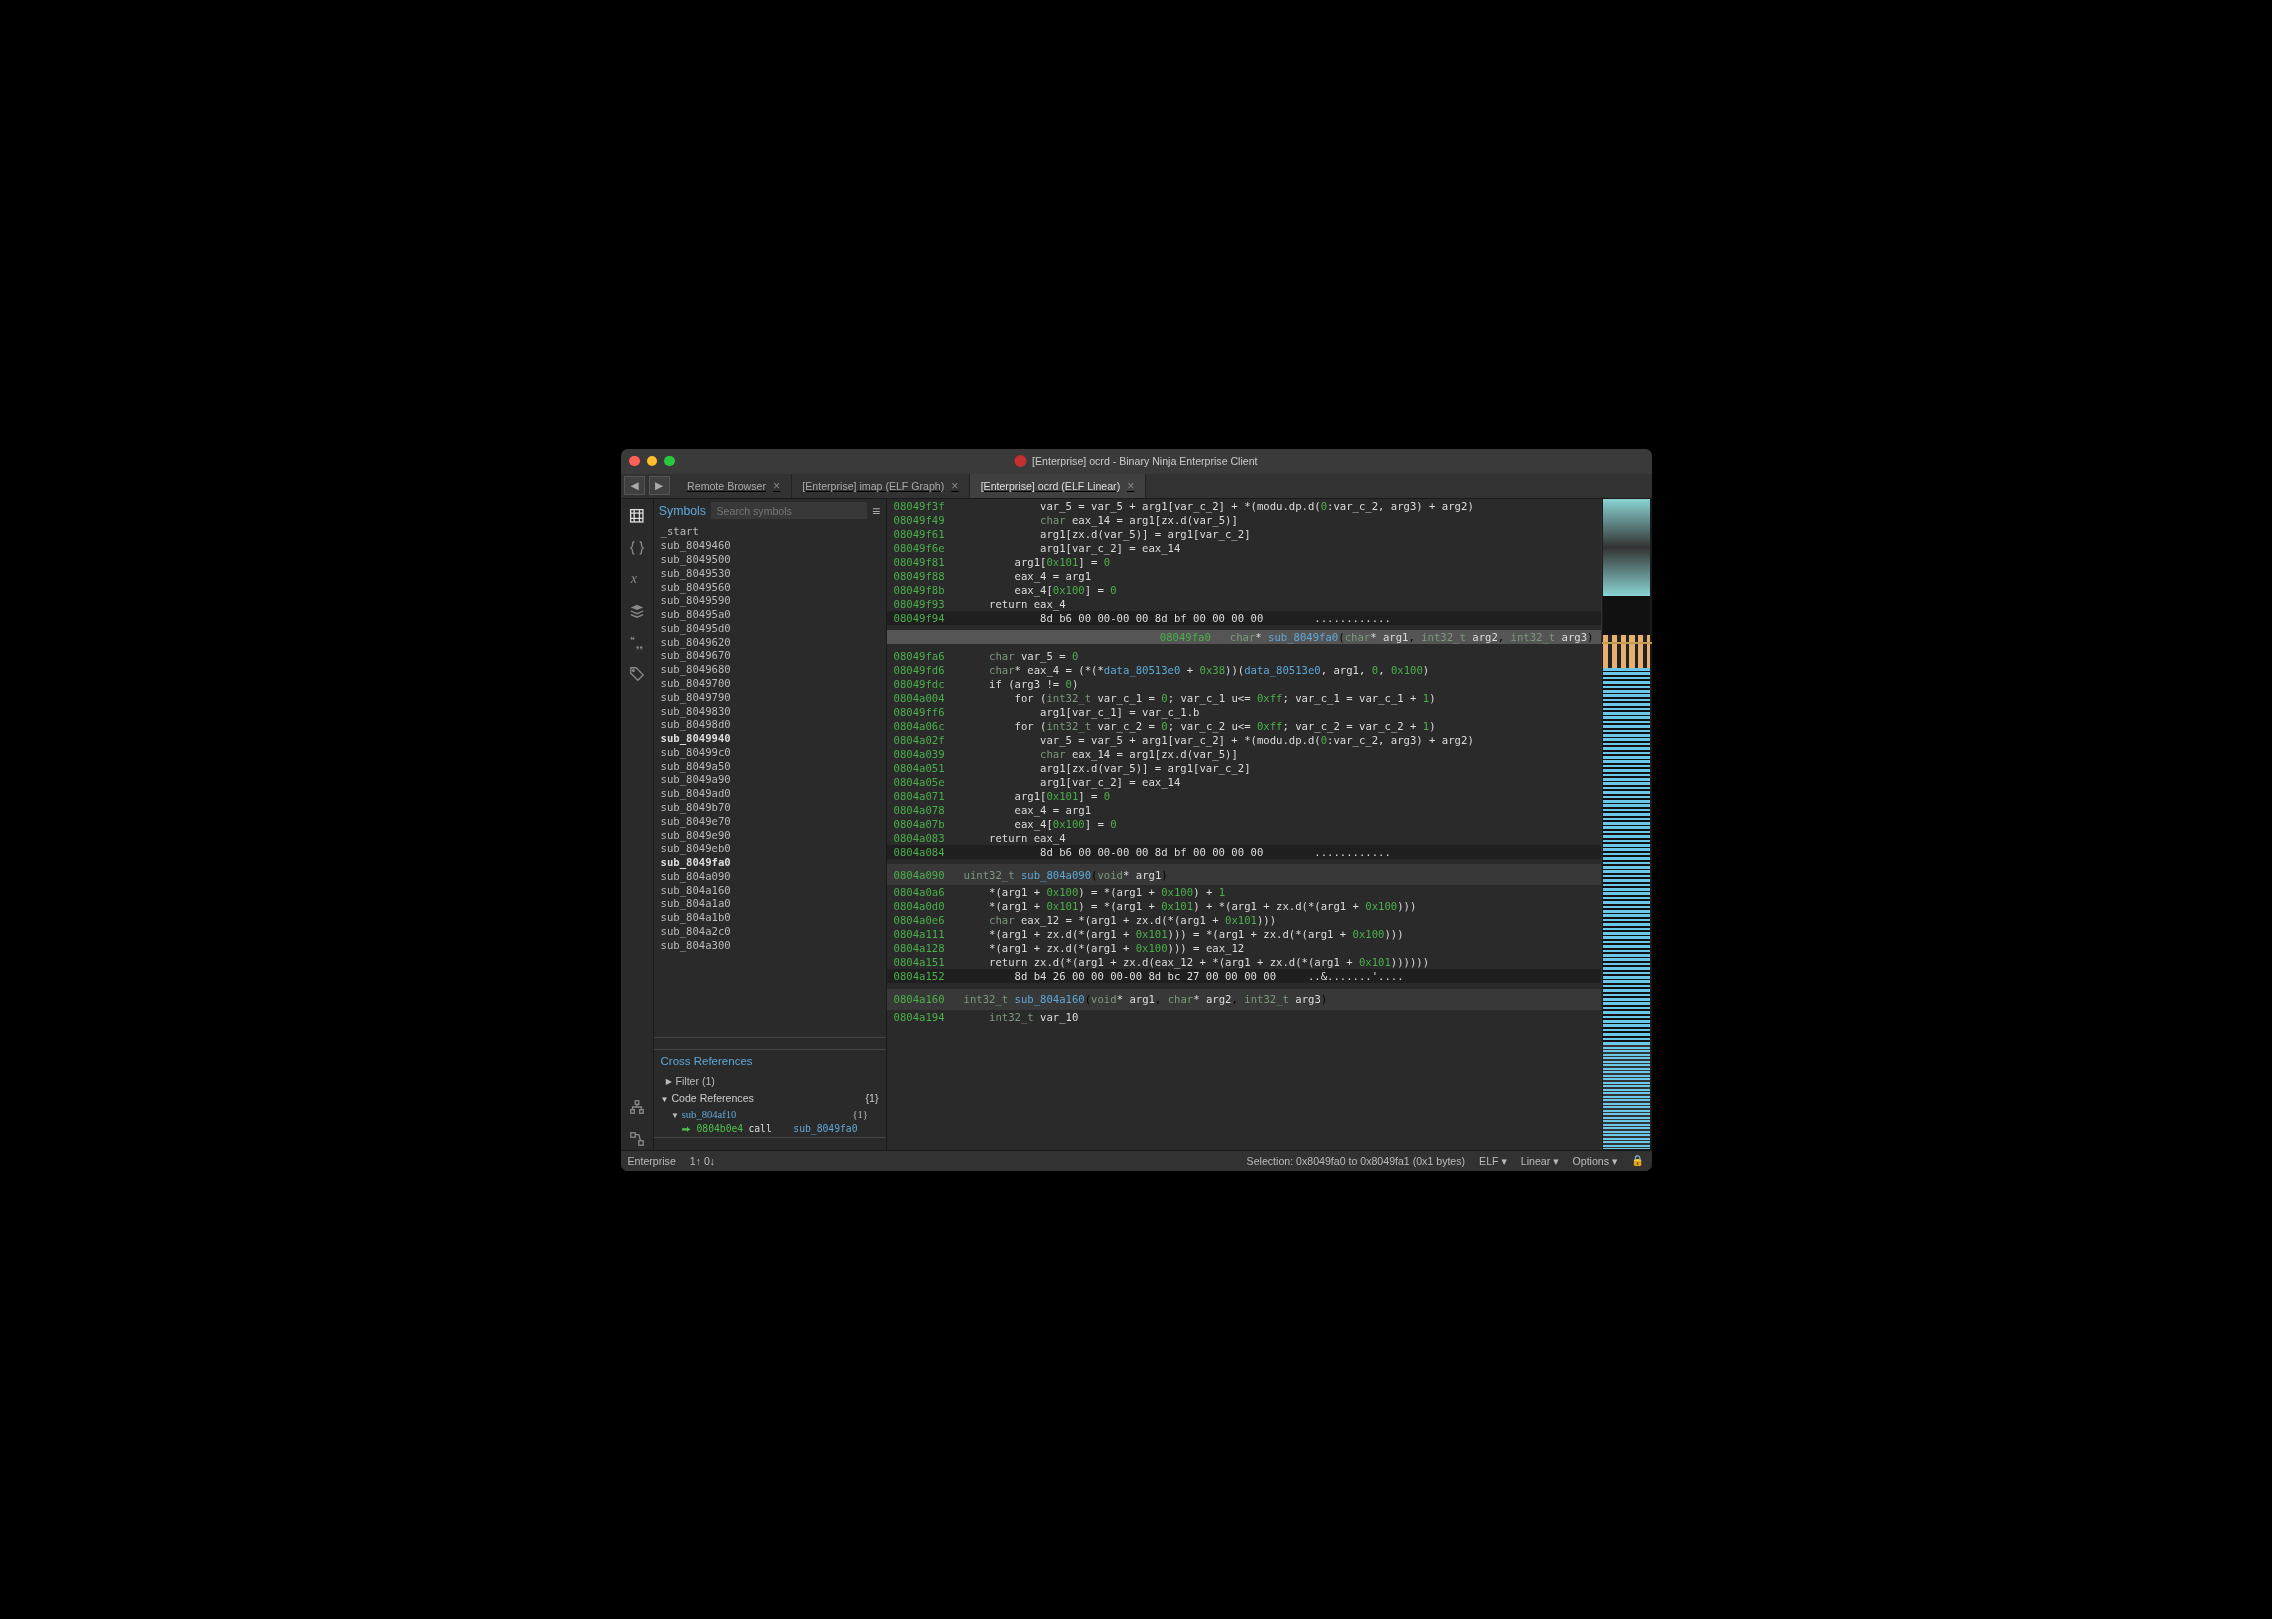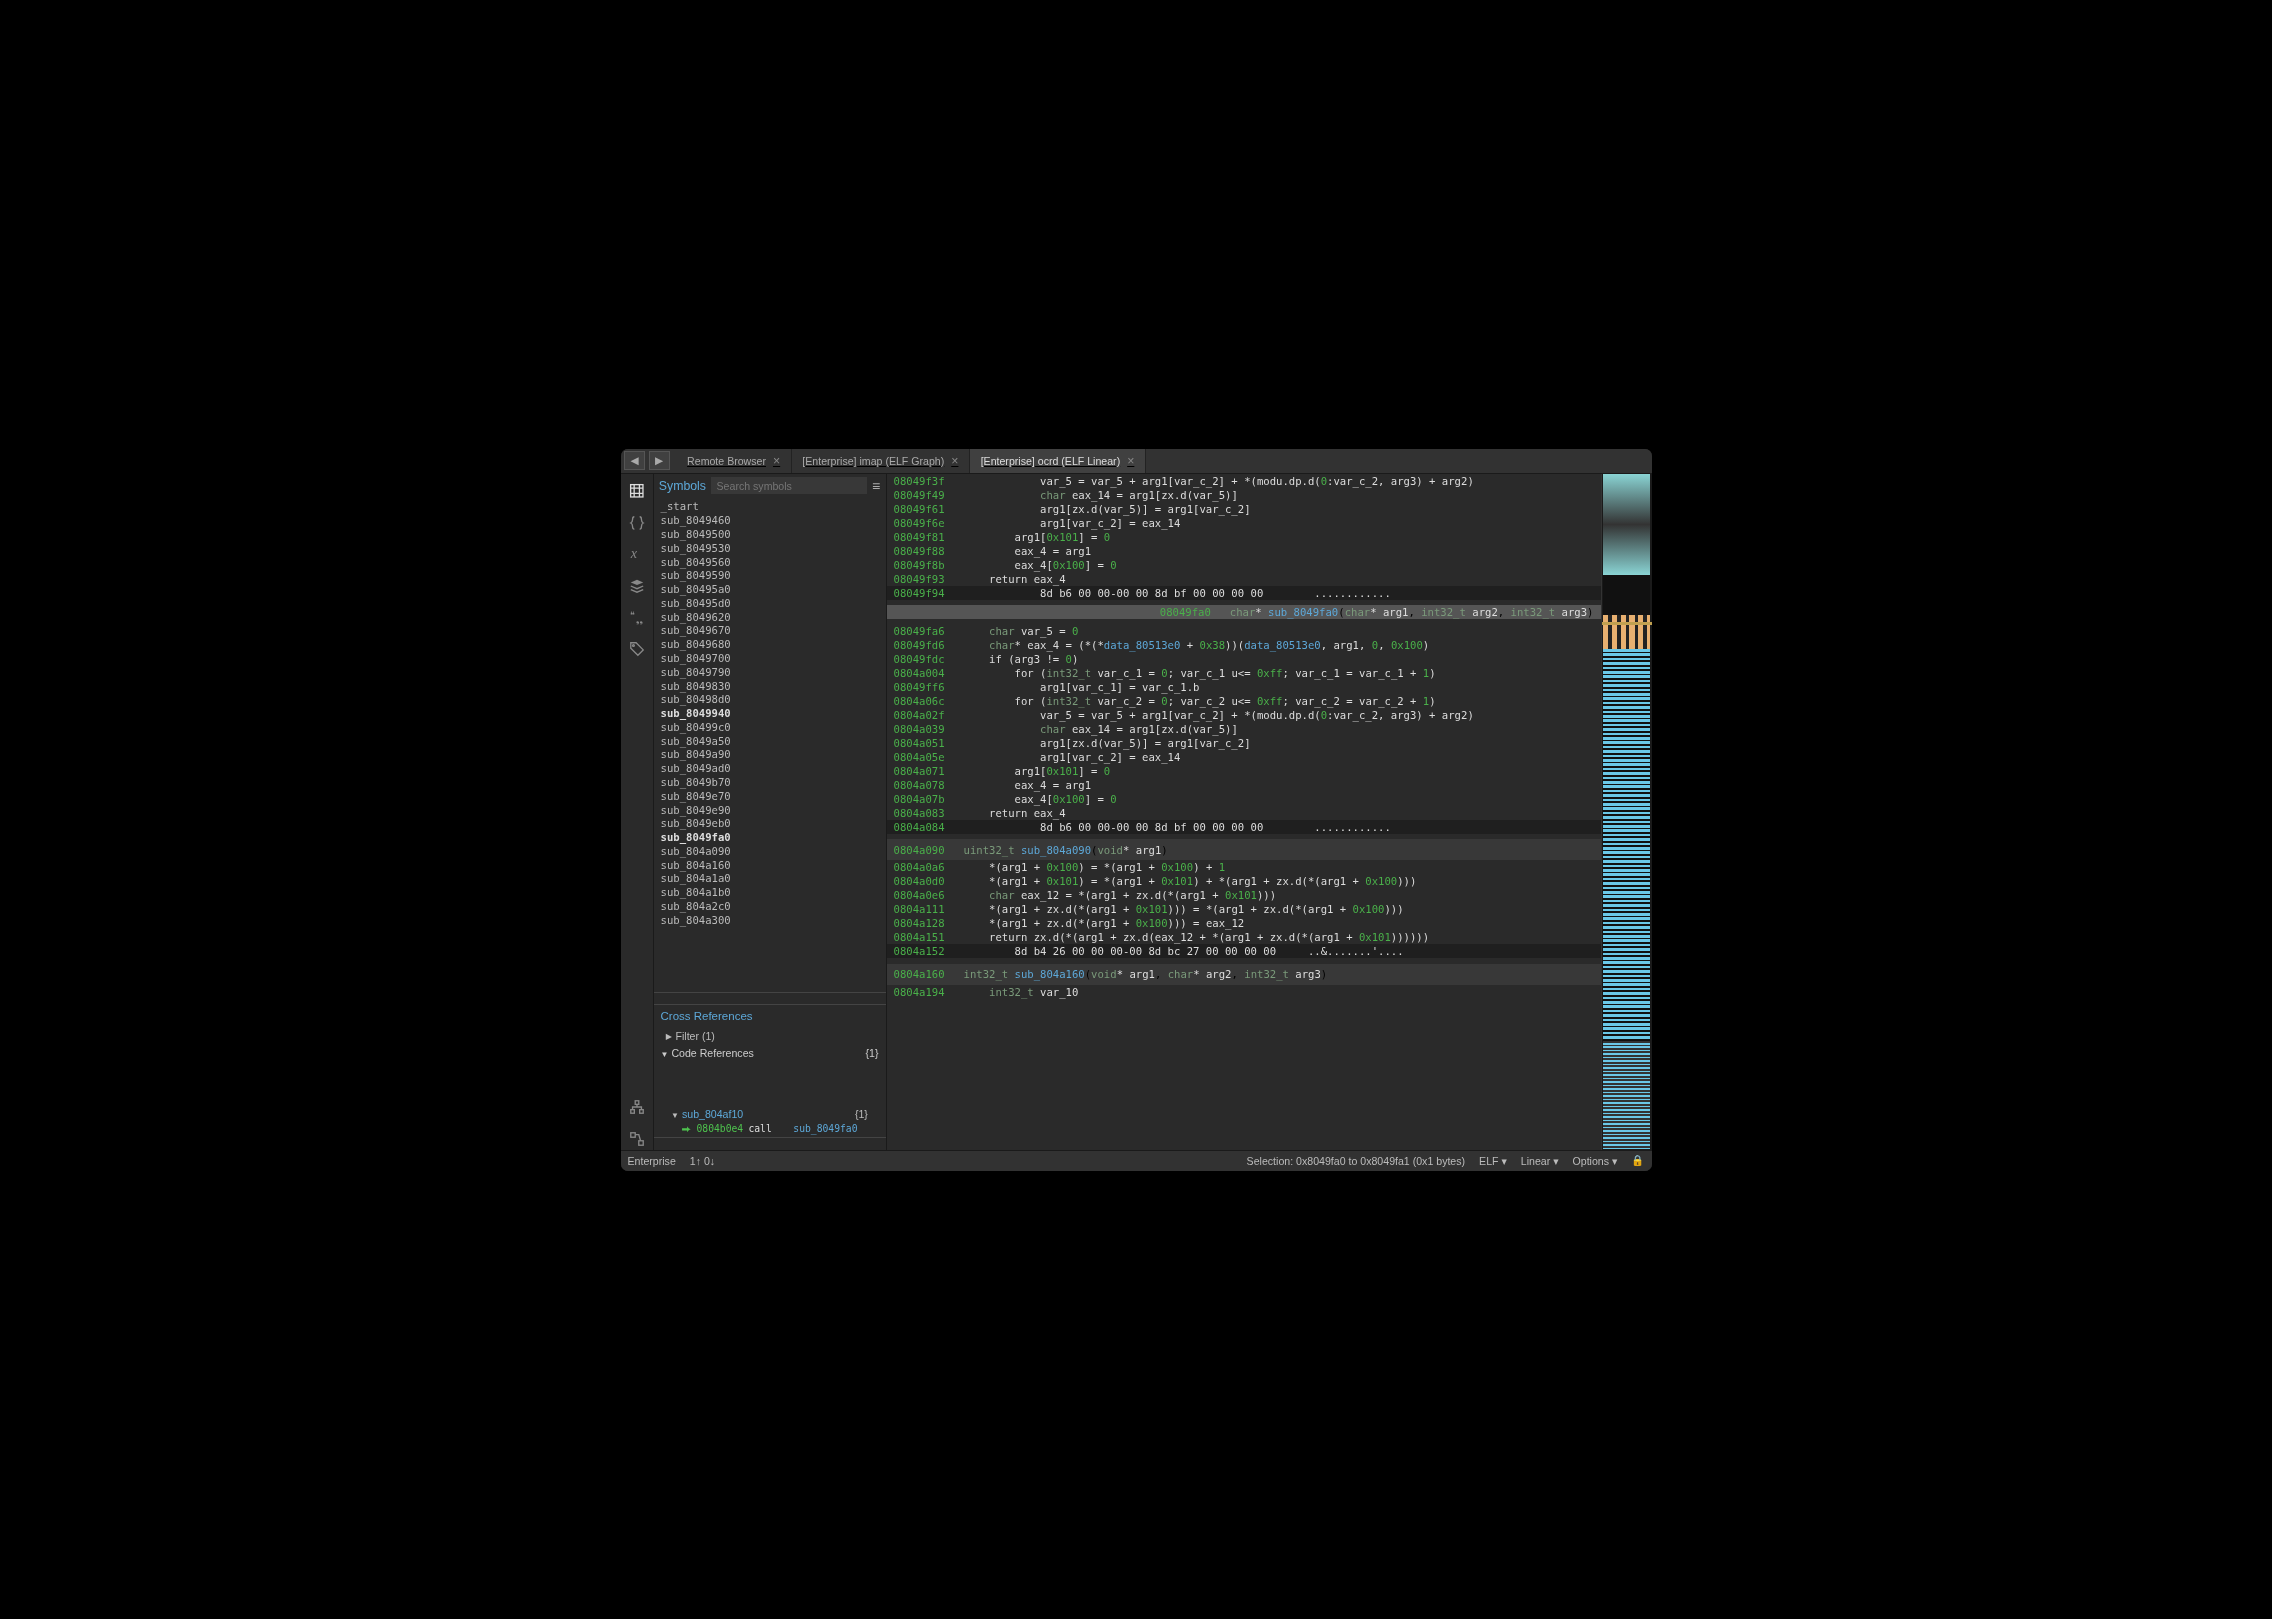--- a/index.html
+++ b/index.html
@@ -29,21 +29,21 @@
 .symbols-title { color: #5da8d8; font-size: 12.3px; }
 .search-box { flex: 1; background: #383838; border: none; padding: 2.6px 5.3px; color: #999; font-size: 10.6px; }
 .menu-icon { color: #aaa; cursor: pointer; font-size: 14px; }
 .symbol-list { flex: 1; overflow-y: auto; padding: 1.8px 0; }
 .symbol-item { padding: 0.9px 7px; color: #bbb; font-size: 10.6px; font-family: monospace; cursor: pointer; white-space: nowrap; }
 .symbol-item.bold { font-weight: bold; color: #ddd; }
 .xref-panel { border-top: 0.9px solid #444; }
 .xref-title { color: #5da8d8; font-size: 11.5px; padding: 5.3px 7px; }
 .xref-filter { padding: 2.6px 12.3px; color: #bbb; font-size: 10.6px; display: flex; align-items: center; gap: 3.5px; }
 .xref-section { padding: 2.6px 7px; color: #ccc; font-size: 10.6px; display: flex; justify-content: space-between; }
-.xref-item { padding: 1.8px 17.6px; color: #bbb; font-size: 10.6px; font-family: Liberation Sans, sans-serif; display: flex; justify-content: space-between; margin-top: 44px; }
+.xref-item { padding: 1.8px 17.6px; color: #bbb; font-size: 10.6px; font-family: Liberation Serif, serif; display: flex; justify-content: space-between; }
 .xref-sub { padding: 1.8px 28px; font-size: 9.7px; font-family: monospace; display: flex; gap: 5.3px; }
 .arrow-icon { color: #4ec24e; }
 .addr-link { color: #4ec24e; }
 .fn-link { color: #5da8d8; }
 .code-area { flex: 1; background: #2a2a2a; overflow: auto; font-family: 'Menlo', monospace; font-size: 10.6px; position: relative; }
 .code-line { display: flex; padding: 0 7px; line-height: 14px; white-space: pre; }
 .code-line.highlight { background: #555; justify-content: flex-end; }
 .code-line.dark { background: #1f1f1f; }
 .code-line.sep { background: #383838; padding: 3.5px 7px; }
 .addr { color: #4ab04a; width: 70px; flex-shrink: 0; }
@@ -57,20 +57,31 @@
 .status-bar { height: 21px; background: #323232; display: flex; align-items: center; padding: 0 7px; color: #bbb; font-size: 10.6px; gap: 2px; border-top: 0.9px solid #1a1a1a; }
 .status-left { display: flex; gap: 14px; }
 .status-right { margin-left: auto; display: flex; gap: 14px; align-items: center; }
 .scroll-h { height: 12.3px; background: #2a2a2a; border-top: 0.9px solid #444; }
 .chev { font-size: 8px; }
 </style>
 </head>
 <body>
 
 <div class="window">
+  <div class="titlebar">
+    <div class="traffic-lights">
+      <div class="tl red"></div>
+      <div class="tl yellow"></div>
+      <div class="tl green"></div>
+    </div>
+    <div class="title">
+      <span class="app-icon"></span>
+      <span>[Enterprise] ocrd - Binary Ninja Enterprise Client</span>
+    </div>
+  </div>
 
   <div class="nav-row">
     <div class="nav-btn">◀</div>
     <div class="nav-btn">▶</div>
     <div class="tabs" id="tabs">
         <div class="tab">
           <span>Remote Browser</span>
           <span class="tab-close">×</span>
         </div>
         <div class="tab">

